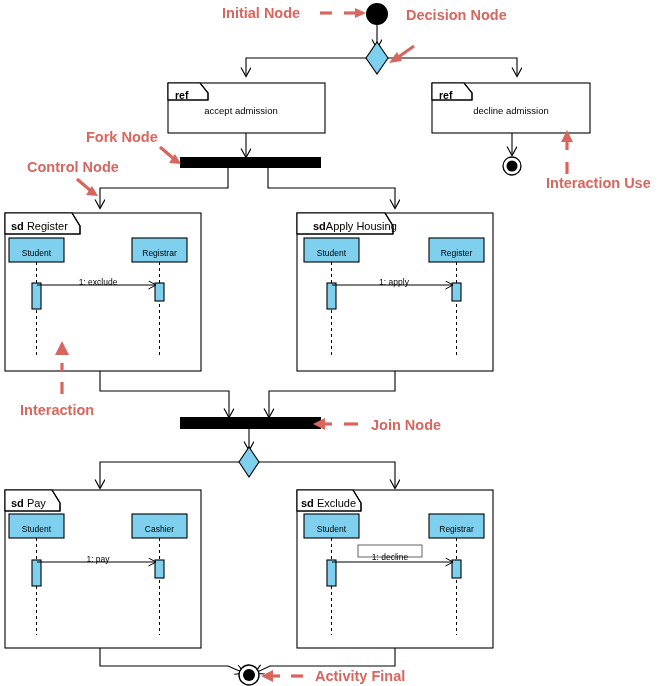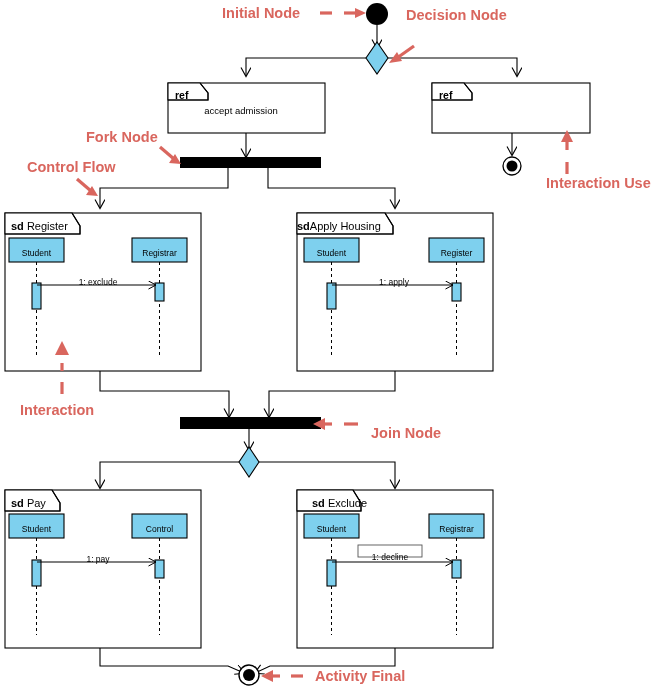--- a/index.html
+++ b/index.html
@@ -218,86 +218,89 @@
   <div style="position:absolute;left:222px;top:4px;">
     <span style="font-family:'Liberation Sans',sans-serif;font-weight:bold;font-size:14.5px;color:#d9665e;">Initial Node</span>
   </div>
   <div style="position:absolute;left:406px;top:6px;">
     <span style="font-family:'Liberation Sans',sans-serif;font-weight:bold;font-size:14.5px;color:#d9665e;">Decision Node</span>
   </div>
   <div style="position:absolute;left:86px;top:128px;">
     <span style="font-family:'Liberation Sans',sans-serif;font-weight:bold;font-size:14.5px;color:#d9665e;margin-top:6px;">Fork Node</span>
   </div>
   <div style="position:absolute;left:27px;top:158px;">
-    <span style="font-family:'Liberation Sans',sans-serif;font-weight:bold;font-size:14.5px;color:#d9665e;">Control Flow</span>
+    <span style="font-family:'Liberation Sans',sans-serif;font-weight:bold;font-size:14.5px;color:#d9665e;">Control Node</span>
   </div>
   <div style="position:absolute;left:546px;top:174px;">
     <span style="font-family:'Liberation Sans',sans-serif;font-weight:bold;font-size:14.5px;color:#d9665e;">Interaction Use</span>
   </div>
   <div style="position:absolute;left:20px;top:401px;">
     <span style="font-family:'Liberation Sans',sans-serif;font-weight:bold;font-size:14.5px;color:#d9665e;">Interaction</span>
   </div>
-  <div style="position:absolute;left:371px;top:416px;margin-top:8px;">
+  <div style="position:absolute;left:371px;top:416px;">
     <span style="font-family:'Liberation Sans',sans-serif;font-weight:bold;font-size:14.5px;color:#d9665e;">Join Node</span>
   </div>
   <div style="position:absolute;left:315px;top:667px;">
     <span style="font-family:'Liberation Sans',sans-serif;font-weight:bold;font-size:14.5px;color:#d9665e;">Activity Final</span>
   </div>
 
   <div style="position:absolute;left:175px;top:85px;">
     <span style="font-family:'Liberation Sans',sans-serif;font-weight:bold;font-size:10.5px;color:#000;">ref</span>
   </div>
   <div style="position:absolute;left:168px;top:100px;width:146px;text-align:center;">
     <span style="font-family:'Liberation Sans',sans-serif;font-size:9.5px;color:#000;">accept admission</span>
   </div>
 
   <div style="position:absolute;left:439px;top:85px;">
     <span style="font-family:'Liberation Sans',sans-serif;font-weight:bold;font-size:10.5px;color:#000;">ref</span>
   </div>
+  <div style="position:absolute;left:432px;top:100px;width:158px;text-align:center;">
+    <span style="font-family:'Liberation Sans',sans-serif;font-size:9.5px;color:#000;">decline admission</span>
+  </div>
 
   <div style="position:absolute;left:11px;top:216px;">
     <span style="font-family:'Liberation Sans',sans-serif;font-weight:bold;font-size:11px;color:#000;">sd</span><span style="font-family:'Liberation Sans',sans-serif;font-size:11px;color:#000;">&nbsp;</span><span style="font-family:'Liberation Sans',sans-serif;font-size:11px;color:#000;">Register</span>
   </div>
   <div style="position:absolute;left:9px;top:242px;width:55px;text-align:center;">
     <span style="font-family:'Liberation Sans',sans-serif;font-size:8.5px;color:#000;">Student</span>
   </div>
   <div style="position:absolute;left:132px;top:242px;width:55px;text-align:center;">
     <span style="font-family:'Liberation Sans',sans-serif;font-size:8.5px;color:#000;">Registrar</span>
   </div>
   <div style="position:absolute;left:48px;top:271px;width:100px;text-align:center;">
     <span style="font-family:'Liberation Sans',sans-serif;font-size:8.5px;color:#000;">1: exclude</span>
   </div>
 
-  <div style="position:absolute;left:297px;top:216px;text-align:right;">
+  <div style="position:absolute;left:313px;top:216px;text-align:right;">
     <span style="font-family:'Liberation Sans',sans-serif;font-weight:bold;font-size:11px;color:#000;">sd</span><span style="font-family:'Liberation Sans',sans-serif;font-size:11px;color:#000;">Apply Housing</span>
   </div>
   <div style="position:absolute;left:304px;top:242px;width:55px;text-align:center;">
     <span style="font-family:'Liberation Sans',sans-serif;font-size:8.5px;color:#000;">Student</span>
   </div>
   <div style="position:absolute;left:429px;top:242px;width:55px;text-align:center;">
     <span style="font-family:'Liberation Sans',sans-serif;font-size:8.5px;color:#000;">Register</span>
   </div>
   <div style="position:absolute;left:344px;top:271px;width:100px;text-align:center;">
     <span style="font-family:'Liberation Sans',sans-serif;font-size:8.5px;color:#000;">1: apply</span>
   </div>
 
   <div style="position:absolute;left:11px;top:493px;">
     <span style="font-family:'Liberation Sans',sans-serif;font-weight:bold;font-size:11px;color:#000;">sd</span><span style="font-family:'Liberation Sans',sans-serif;font-size:11px;color:#000;">&nbsp;</span><span style="font-family:'Liberation Sans',sans-serif;font-size:11px;color:#000;">Pay</span>
   </div>
   <div style="position:absolute;left:9px;top:518px;width:55px;text-align:center;">
     <span style="font-family:'Liberation Sans',sans-serif;font-size:8.5px;color:#000;">Student</span>
   </div>
   <div style="position:absolute;left:132px;top:518px;width:55px;text-align:center;">
-    <span style="font-family:'Liberation Sans',sans-serif;font-size:8.5px;color:#000;">Control</span>
+    <span style="font-family:'Liberation Sans',sans-serif;font-size:8.5px;color:#000;">Cashier</span>
   </div>
   <div style="position:absolute;left:48px;top:548px;width:100px;text-align:center;">
     <span style="font-family:'Liberation Sans',sans-serif;font-size:8.5px;color:#000;">1: pay</span>
   </div>
 
-  <div style="position:absolute;left:312px;top:493px;">
+  <div style="position:absolute;left:301px;top:493px;">
     <span style="font-family:'Liberation Sans',sans-serif;font-weight:bold;font-size:11px;color:#000;">sd</span><span style="font-family:'Liberation Sans',sans-serif;font-size:11px;color:#000;">&nbsp;</span><span style="font-family:'Liberation Sans',sans-serif;font-size:11px;color:#000;">Exclude</span>
   </div>
   <div style="position:absolute;left:304px;top:518px;width:55px;text-align:center;">
     <span style="font-family:'Liberation Sans',sans-serif;font-size:8.5px;color:#000;">Student</span>
   </div>
   <div style="position:absolute;left:429px;top:518px;width:55px;text-align:center;">
     <span style="font-family:'Liberation Sans',sans-serif;font-size:8.5px;color:#000;">Registrar</span>
   </div>
   <div style="position:absolute;left:358px;top:546px;width:64px;text-align:center;">
     <span style="font-family:'Liberation Sans',sans-serif;font-size:8.5px;color:#000;">1: decline</span>

